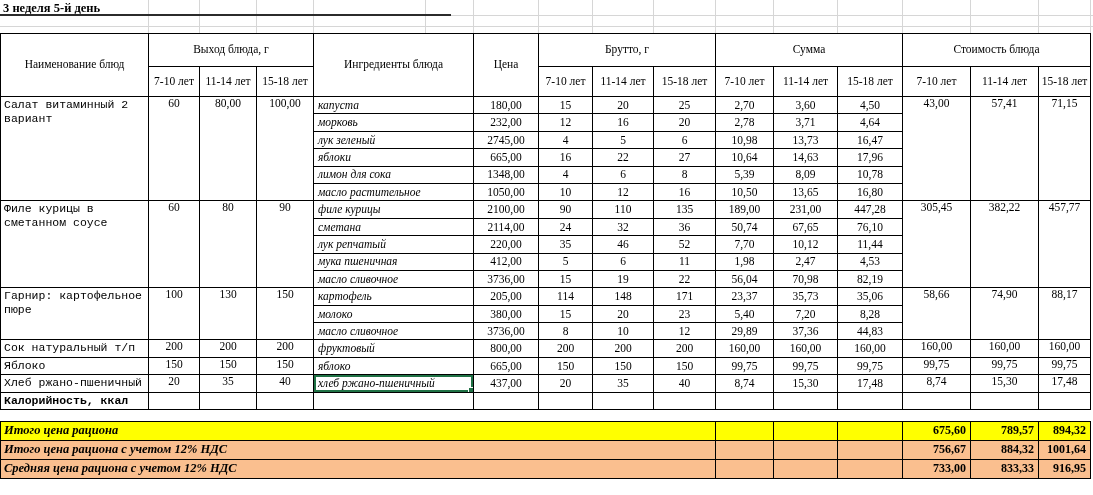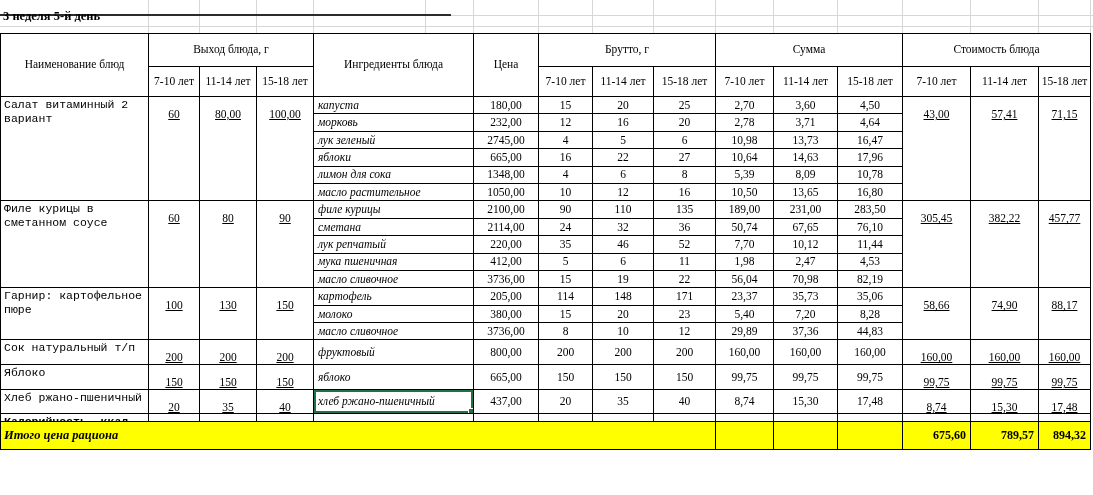--- a/index.html
+++ b/index.html
@@ -5,44 +5,44 @@
   html,body{margin:0;padding:0;}
   body{
     width:1093px;height:495px;position:relative;background:#fff;
     font-family:"Liberation Serif", serif;color:#000;overflow:hidden;
   }
   
   .vgrid{position:absolute;top:0;width:1px;height:33px;background:#d6d6d6;}
   .hgrid{position:absolute;height:1px;background:#d6d6d6;}
   .title-underline{position:absolute;left:0;top:14px;width:451px;height:2px;background:#2b2b2b;}
   .sheet-title{
-    position:absolute;left:3px;top:9px;font-size:12.5px;font-weight:bold;white-space:nowrap;
+    position:absolute;left:3px;top:1px;font-size:12.5px;font-weight:bold;white-space:nowrap;
   }
   table{border-collapse:collapse;table-layout:fixed;position:absolute;left:0;}
   table.main{top:33px;}
   table.summary{top:421px;}
   th,td{border:1px solid #000;overflow:hidden;}
   th{
     font-size:11.5px;font-weight:normal;text-align:center;vertical-align:middle;
     padding:0 1px;line-height:1.15;
   }
   tr.h1{height:33px;}
   tr.h2{height:30px;}
   tbody tr{height:17.4px;}
   td{font-size:11.5px;padding:0 2px;vertical-align:middle;line-height:1.1;}
   td.name{text-align:left;vertical-align:top;padding:1px 1px 0 3px;line-height:1.2;font-family:Liberation Mono, monospace;}
   td.ing{text-align:left;padding-left:4px;font-style:italic;}
   td.num{text-align:center;}
-  td.top{vertical-align:top;padding-top:11px;text-decoration:underline;}
+  td.top{vertical-align:top;padding-top:0;}
   .bold{font-weight:bold;margin-top:24px;}
   
   td.selected{position:relative;box-shadow:inset 0 0 0 2px #1f7245;}
   .handle{position:absolute;right:-4px;bottom:-4px;width:7px;height:7px;background:#1f7245;border:1px solid #fff;z-index:6;}
   
-  table.summary tr{height:28px;}
+  table.summary tr{height:19px;}
   td.lbl{font-weight:bold;font-style:italic;text-align:left;padding-left:3px;font-size:12.5px;}
   td.val{font-weight:bold;text-align:right;padding-right:4px;font-size:12px;}
   .bg-yellow{background:#ffff00;}
   .bg-peach{background:#fabf8f;}
   td.err{position:relative;}
   .tri{position:absolute;left:0;top:0;width:0;height:0;border-top:6px solid #1e7145;border-right:6px solid transparent;}
 </style>
 </head>
 <body>
 
@@ -185,21 +185,21 @@
         <td class="num top" rowspan="5">60</td>
         <td class="num top" rowspan="5">80</td>
         <td class="num top" rowspan="5">90</td>
         <td class="ing">филе курицы</td>
         <td class="num">2100,00</td>
         <td class="num">90</td>
         <td class="num">110</td>
         <td class="num">135</td>
         <td class="num">189,00</td>
         <td class="num">231,00</td>
-        <td class="num">283,50</td>
+        <td class="num">447,28</td>
         <td class="num top" rowspan="5">305,45</td>
         <td class="num top" rowspan="5">382,22</td>
         <td class="num top" rowspan="5">457,77</td>
       </tr>
       <tr>
         <td class="ing">сметана</td>
         <td class="num">2114,00</td>
         <td class="num">24</td>
         <td class="num">32</td>
         <td class="num">36</td>
@@ -366,14 +366,32 @@
   <tbody id="tbody-summary">
       <tr>
         <td class="lbl bg-yellow" colspan="9">Итого цена рациона</td>
         <td class="bg-yellow"></td>
         <td class="bg-yellow"></td>
         <td class="bg-yellow"></td>
         <td class="val bg-yellow">675,60</td>
         <td class="val bg-yellow">789,57</td>
         <td class="val bg-yellow">894,32</td>
       </tr>
+      <tr>
+        <td class="lbl bg-peach" colspan="9">Итого цена рациона с учетом 12% НДС</td>
+        <td class="bg-peach"></td>
+        <td class="bg-peach"></td>
+        <td class="bg-peach"></td>
+        <td class="val bg-peach">756,67</td>
+        <td class="val bg-peach">884,32</td>
+        <td class="val bg-peach">1001,64</td>
+      </tr>
+      <tr>
+        <td class="lbl bg-peach" colspan="9">Средняя цена рациона с учетом 12% НДС</td>
+        <td class="bg-peach"></td>
+        <td class="bg-peach"></td>
+        <td class="bg-peach"></td>
+        <td class="val bg-peach">733,00</td>
+        <td class="val bg-peach">833,33</td>
+        <td class="val bg-peach">916,95</td>
+      </tr>
     </tbody>
 </table>
 
 </body></html>

